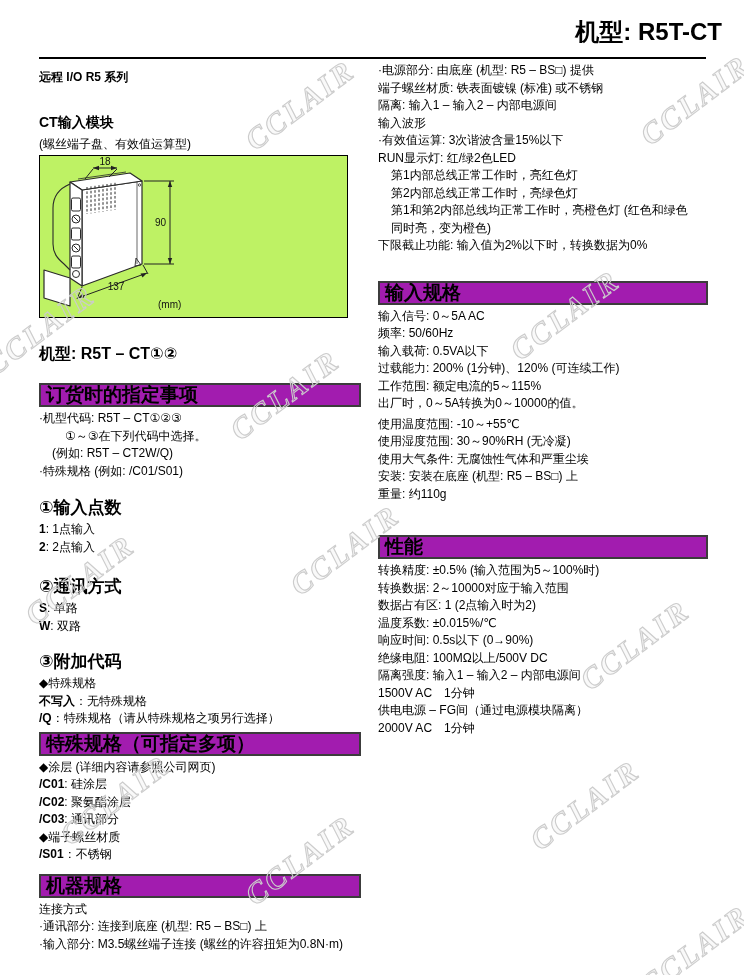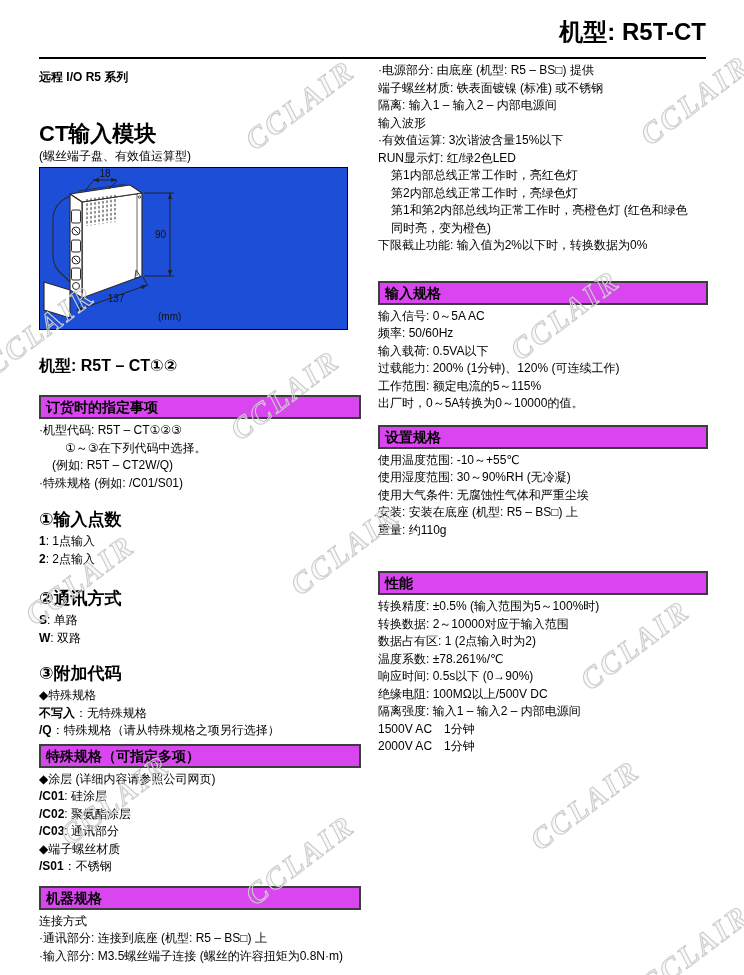--- a/index.html
+++ b/index.html
@@ -11,33 +11,33 @@
   
   .watermark{
     position:absolute;z-index:3;white-space:nowrap;pointer-events:none;
     font-family:"Liberation Serif","DejaVu Serif",serif;font-style:italic;font-weight:bold;
     font-size:30px;letter-spacing:3px;
     color:rgba(140,140,140,0.05);
     -webkit-text-stroke:1.1px #cccccc;
     transform:translate(-50%,-50%) rotate(-37deg);
   }
   
-  .hdr-title{position:absolute;top:16px;right:38px;font-size:24px;font-weight:bold;text-align:right;}
+  .hdr-title{position:absolute;top:16px;right:22px;font-size:24px;font-weight:bold;text-align:right;}
   .top-rule{position:absolute;top:57px;left:39px;width:667px;border-top:2px solid #000;}
   
   .col-left{position:absolute;left:39px;top:60px;width:322px;}
   .col-right{position:absolute;left:378px;top:60px;width:330px;}
   .series-title{font-size:12px;font-weight:bold;margin-top:8px;line-height:18px;}
-  .product-title{font-size:22px;font-weight:bold;margin-top:38px;line-height:20px;}
+  .product-title{font-size:14px;font-weight:bold;margin-top:26px;line-height:20px;}
   .product-sub{font-size:12px;margin-top:5px;line-height:14px;}
-  .diagram-box{margin-top:4px;width:307px;height:161px;border:1px solid #000;background:#1d4ed8;}
+  .diagram-box{margin-top:4px;width:307px;height:161px;border:1px solid #000;background:#bef264;}
   .model-line{font-size:16px;font-weight:bold;margin-top:26px;line-height:19px;}
   .bar{
-    background:#d946ef;border:2px solid #3c3c3c;
-    font-size:14px;font-weight:bold;line-height:18px;padding:1px 5px;
+    background:#a21caf;border:2px solid #3c3c3c;
+    font-size:19px;font-weight:bold;line-height:18px;padding:1px 5px;
   }
   .subhdr{font-size:17px;font-weight:bold;line-height:20px;}
   .lines{margin-top:3px;}
   .ln{font-size:12px;line-height:17.5px;white-space:nowrap;}
   .ln .b{font-weight:bold;}
   .ind1{padding-left:13px;}
   .ind2{padding-left:26px;}
   .mt-ord{margin-top:20px;}
   .mt-sub1{margin-top:18px;}
   .mt-sub2{margin-top:21px;}
@@ -196,39 +196,39 @@
     <div class="bar mt-input">输入规格</div>
     <div class="lines">
         <div class="ln"><span>输入信号: 0～5A AC</span></div>
         <div class="ln"><span>频率: 50/60Hz</span></div>
         <div class="ln"><span>输入载荷: 0.5VA以下</span></div>
         <div class="ln"><span>过载能力: 200% (1分钟)、120% (可连续工作)</span></div>
         <div class="ln"><span>工作范围: 额定电流的5～115%</span></div>
         <div class="ln"><span>出厂时，0～5A转换为0～10000的值。</span></div>
       </div>
 
-    <div class="bar mt-set">设置规格</div>
     <div class="lines">
         <div class="ln"><span>使用温度范围: -10～+55℃</span></div>
         <div class="ln"><span>使用湿度范围: 30～90%RH (无冷凝)</span></div>
         <div class="ln"><span>使用大气条件: 无腐蚀性气体和严重尘埃</span></div>
         <div class="ln"><span>安装: 安装在底座 (机型: R5 – BS□) 上</span></div>
         <div class="ln"><span>重量: 约110g</span></div>
       </div>
 
     <div class="bar mt-perf">性能</div>
     <div class="lines">
         <div class="ln"><span>转换精度: ±0.5% (输入范围为5～100%时)</span></div>
         <div class="ln"><span>转换数据: 2～10000对应于输入范围</span></div>
         <div class="ln"><span>数据占有区: 1 (2点输入时为2)</span></div>
-        <div class="ln"><span>温度系数: ±78.261%/℃</span></div>
+        <div class="ln"><span>温度系数: ±0.015%/℃</span></div>
         <div class="ln"><span>响应时间: 0.5s以下 (0→90%)</span></div>
         <div class="ln"><span>绝缘电阻: 100MΩ以上/500V DC</span></div>
         <div class="ln"><span>隔离强度: 输入1 – 输入2 – 内部电源间</span></div>
         <div class="ln"><span>1500V AC　1分钟</span></div>
+        <div class="ln"><span>供电电源 – FG间（通过电源模块隔离）</span></div>
         <div class="ln"><span>2000V AC　1分钟</span></div>
       </div>
   </div>
 
 </div>
 
 <div class="watermark" style="left: 300px; top: 105px;">CCLAIR</div>
 <div class="watermark" style="left: 695px; top: 100px;">CCLAIR</div>
 <div class="watermark" style="left: 40px; top: 330px;">CCLAIR</div>
 <div class="watermark" style="left: 565px; top: 315px;">CCLAIR</div>

